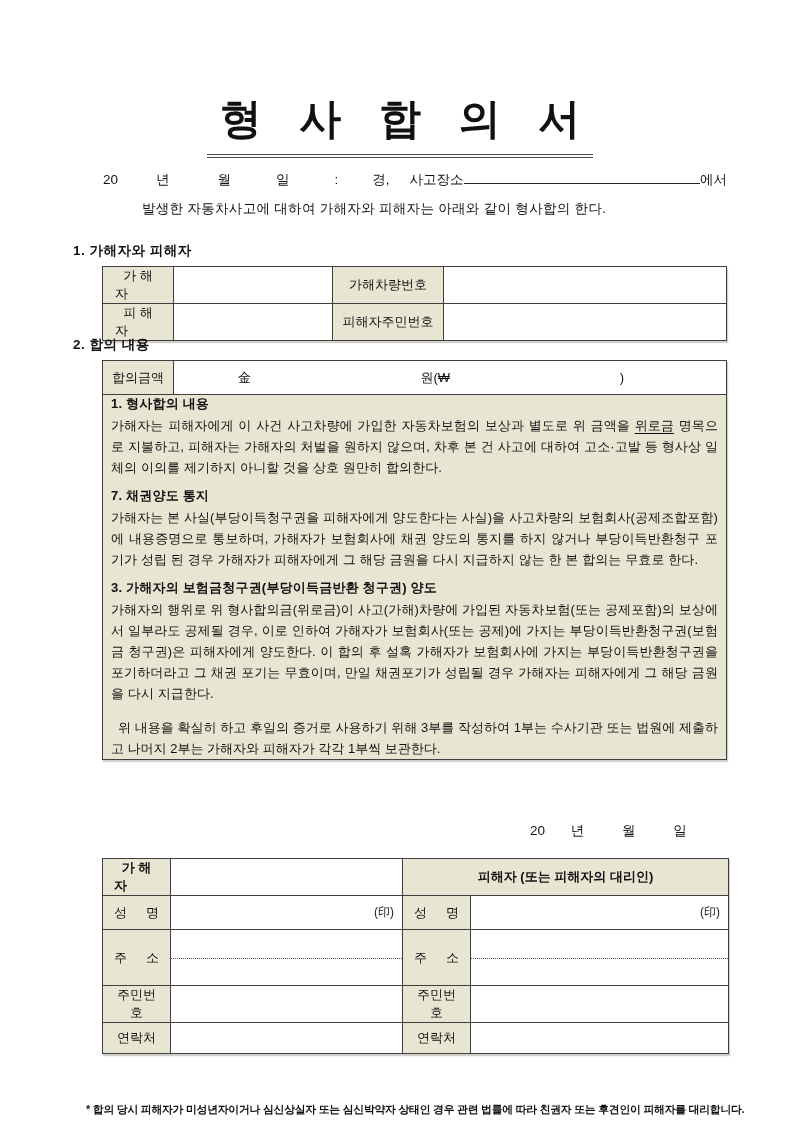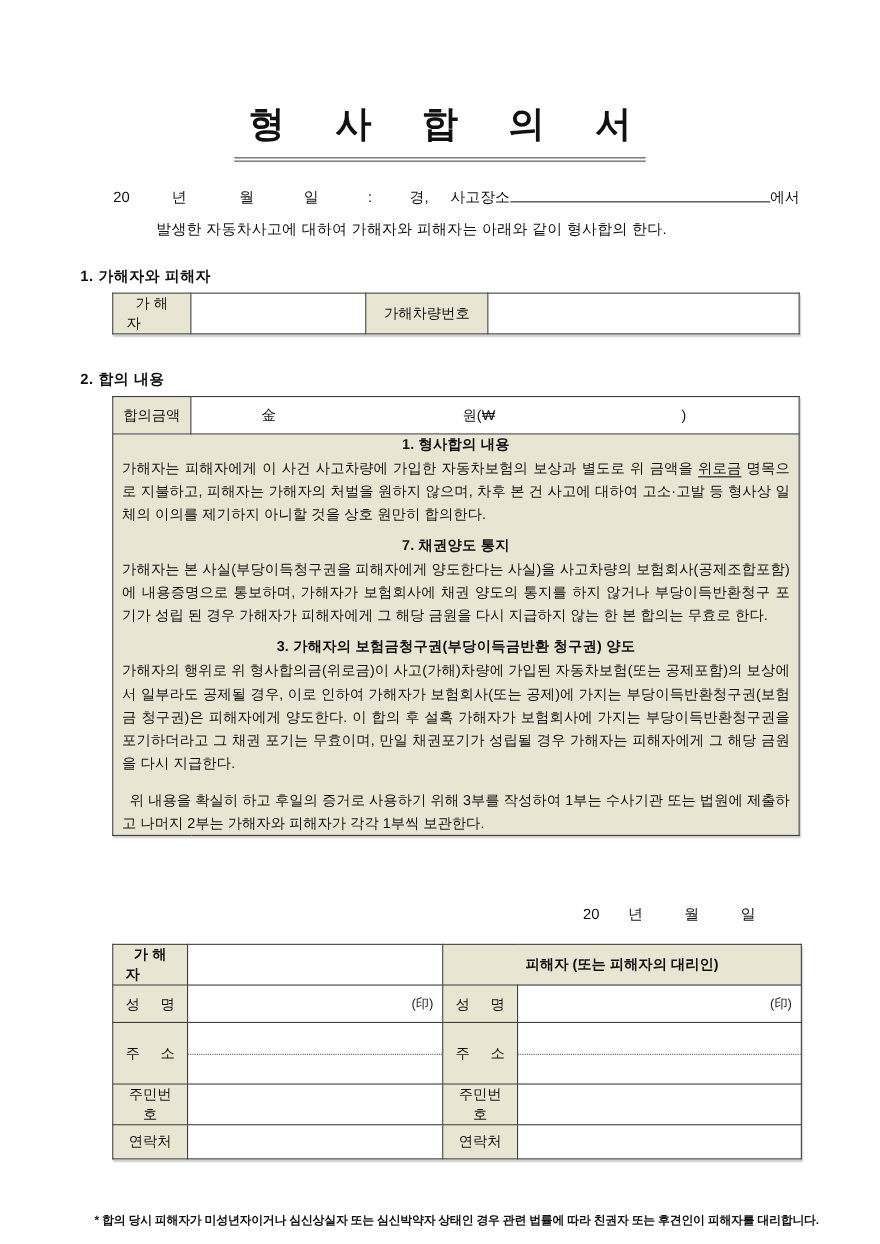--- a/index.html
+++ b/index.html
@@ -11,22 +11,22 @@
     background: #ffffff;
     font-family: "Liberation Sans", "DejaVu Sans", sans-serif;
     color: var(--text, #111111);
     overflow: hidden;
   }
 
   
   .title-wrap { position: absolute; top: 91px; left: 0; width: 100%; text-align: center; }
   .doc-title {
     display: inline-block;
-    font-family: Liberation Mono, monospace;
-    font-size: 33px;
+    font-family: Liberation Sans, sans-serif;
+    font-size: 42px;
     font-weight: 600;
     letter-spacing: 13px;
     padding: 0 0 7px 13px;
     border-bottom: 4px double #4a4a4a;
     white-space: nowrap;
   }
 
   
   .intro { position: absolute; top: 171px; left: 103px; right: 73px; font-size: 13.5px; }
   .intro-l1 { display: flex; align-items: baseline; }
@@ -56,21 +56,21 @@
   .parties-tbl { top: 266px; left: 102px; width: 624px; }
   .parties-tbl tr { height: 29px; }
   .parties-tbl .lbl-j { padding: 0 12px; }
 
   
   .terms-tbl { top: 360px; left: 102px; width: 624px; }
   .amount-row { height: 34px; }
   .amount-cell { padding: 0; }
   .amount-inner { display: flex; justify-content: space-between; align-items: center; padding: 0 94px 0 56px; }
   .clauses-cell { background: var(--cell-bg, #E9E5D3); padding: 9px 13px 11px; vertical-align: top; }
-  .clause-title { font-weight: 700; font-size: 13px; margin: 9px 0 2px; letter-spacing: 0.2px; text-align: center; }
+  .clause-title { font-weight: 700; font-size: 13px; margin: 9px 0 2px; letter-spacing: 0.2px; }
   .clause-title.first { margin-top: 0; }
   .clause-body { margin: 0; font-size: 13px; line-height: 21px; text-align: justify; letter-spacing: 0.1px; }
   .u { text-decoration: underline; text-underline-offset: 3px; }
   .closing-para { margin: 13px 0 0; font-size: 13px; line-height: 21px; text-align: justify; text-indent: 7px; }
 
   
   .sign-date { position: absolute; top: 822px; left: 530px; font-size: 13.5px; white-space: nowrap; }
   .sd-yu { margin-left: 22px; }
   .sd-mu { margin-left: 34px; }
   .sd-du { margin-left: 34px; }
@@ -125,20 +125,26 @@
         <col style="width:71px">
         <col style="width:159px">
         <col style="width:111px">
         <col style="width:283px">
       </colgroup>
     <tbody>
       <tr>
         <td class="lbl lbl-j">가 해 자</td>
         <td></td>
         <td class="lbl">가해차량번호</td>
+        <td></td>
+      </tr>
+      <tr>
+        <td class="lbl lbl-j">피 해 자</td>
+        <td></td>
+        <td class="lbl">피해자주민번호</td>
         <td></td>
       </tr>
     </tbody>
   </table>
 
   <div class="sec-heading sec2-heading">2. 합의 내용</div>
 
   <table class="tbl terms-tbl">
     <colgroup>
         <col style="width:71px">

